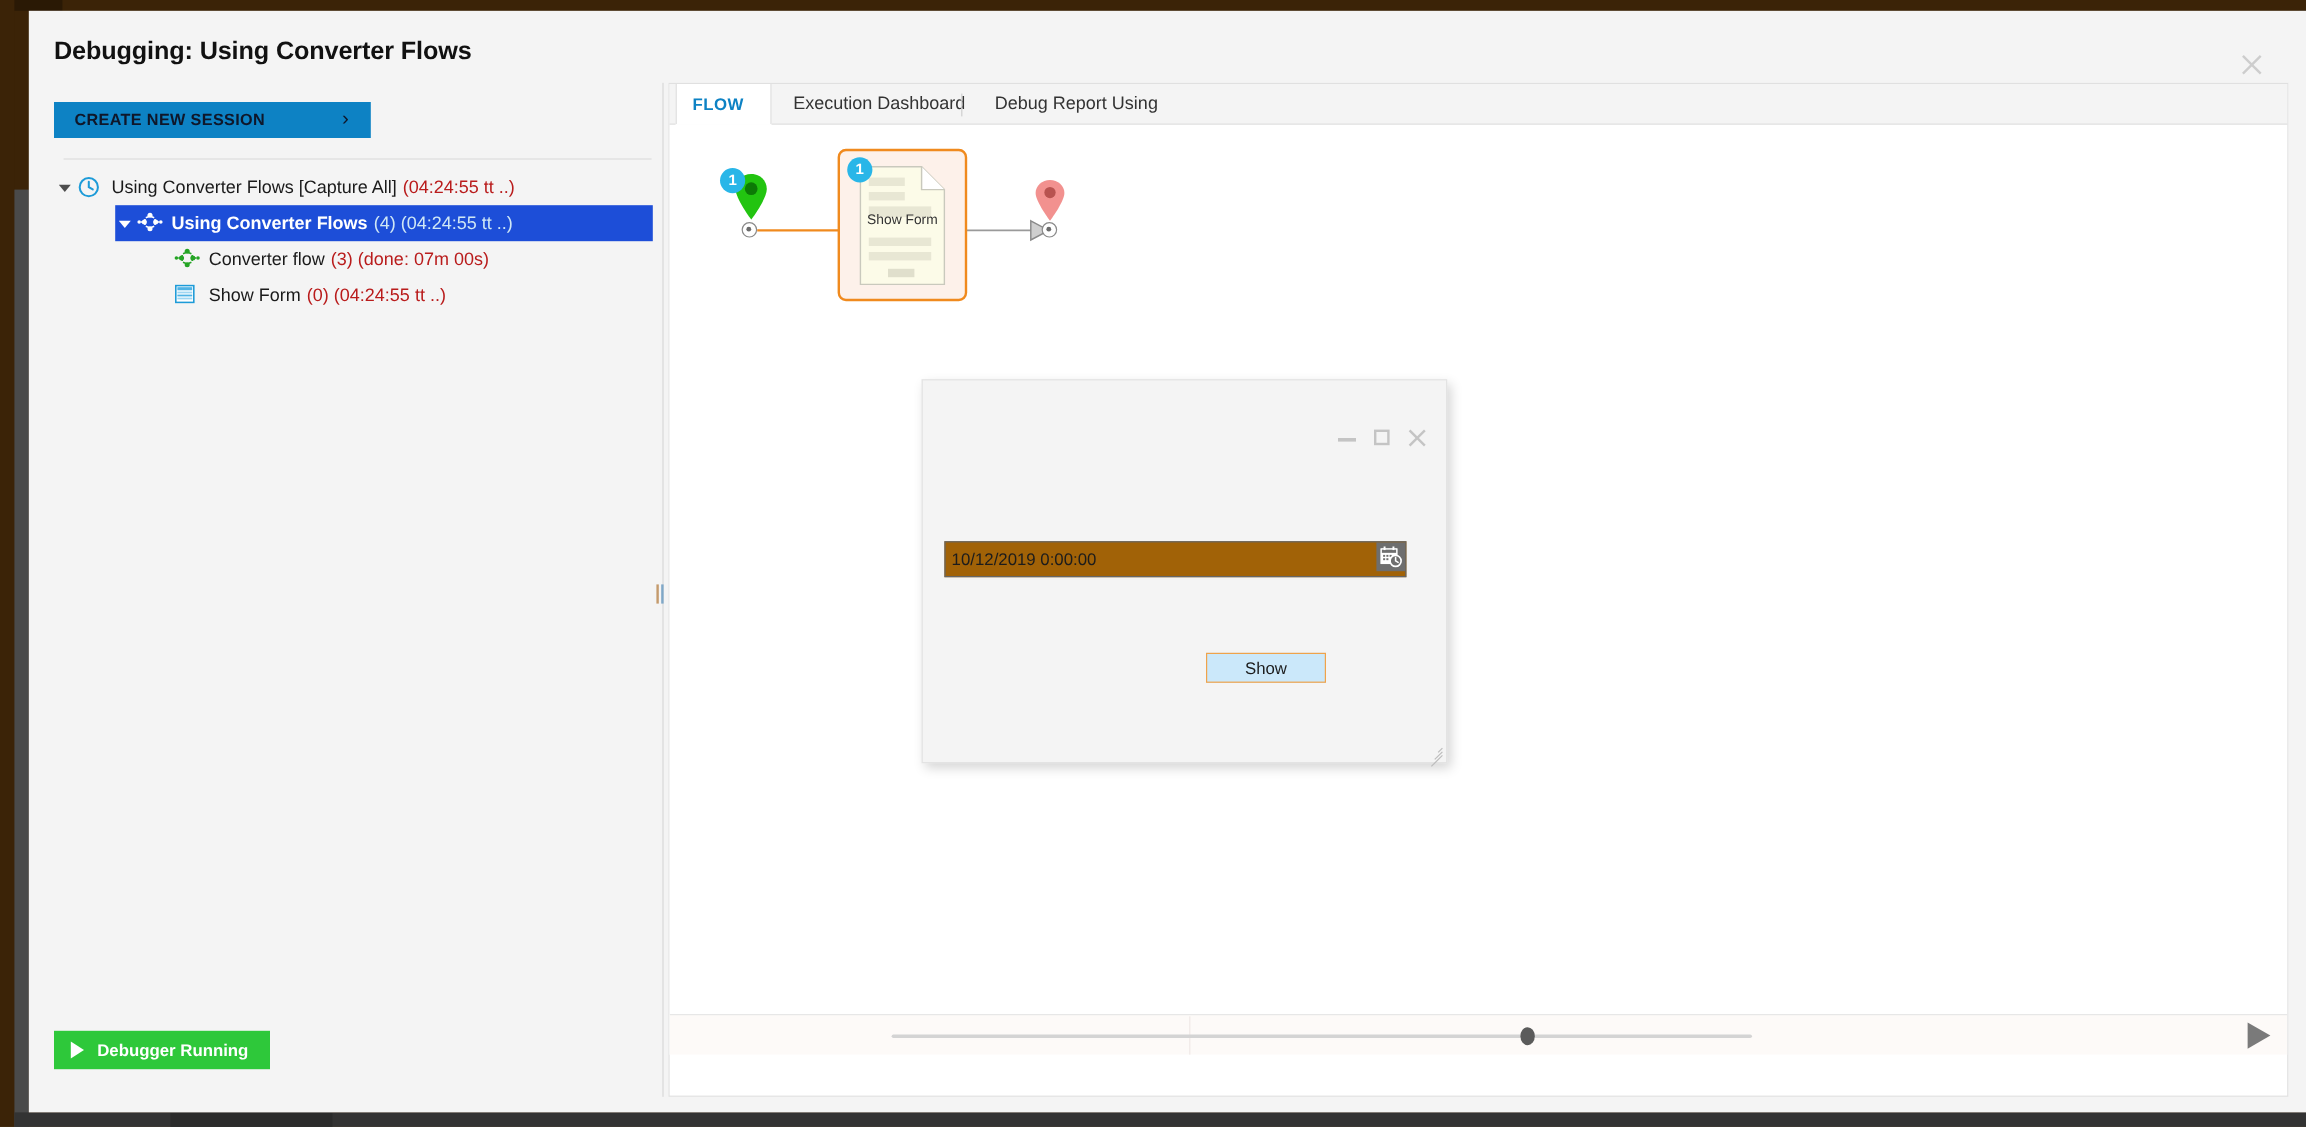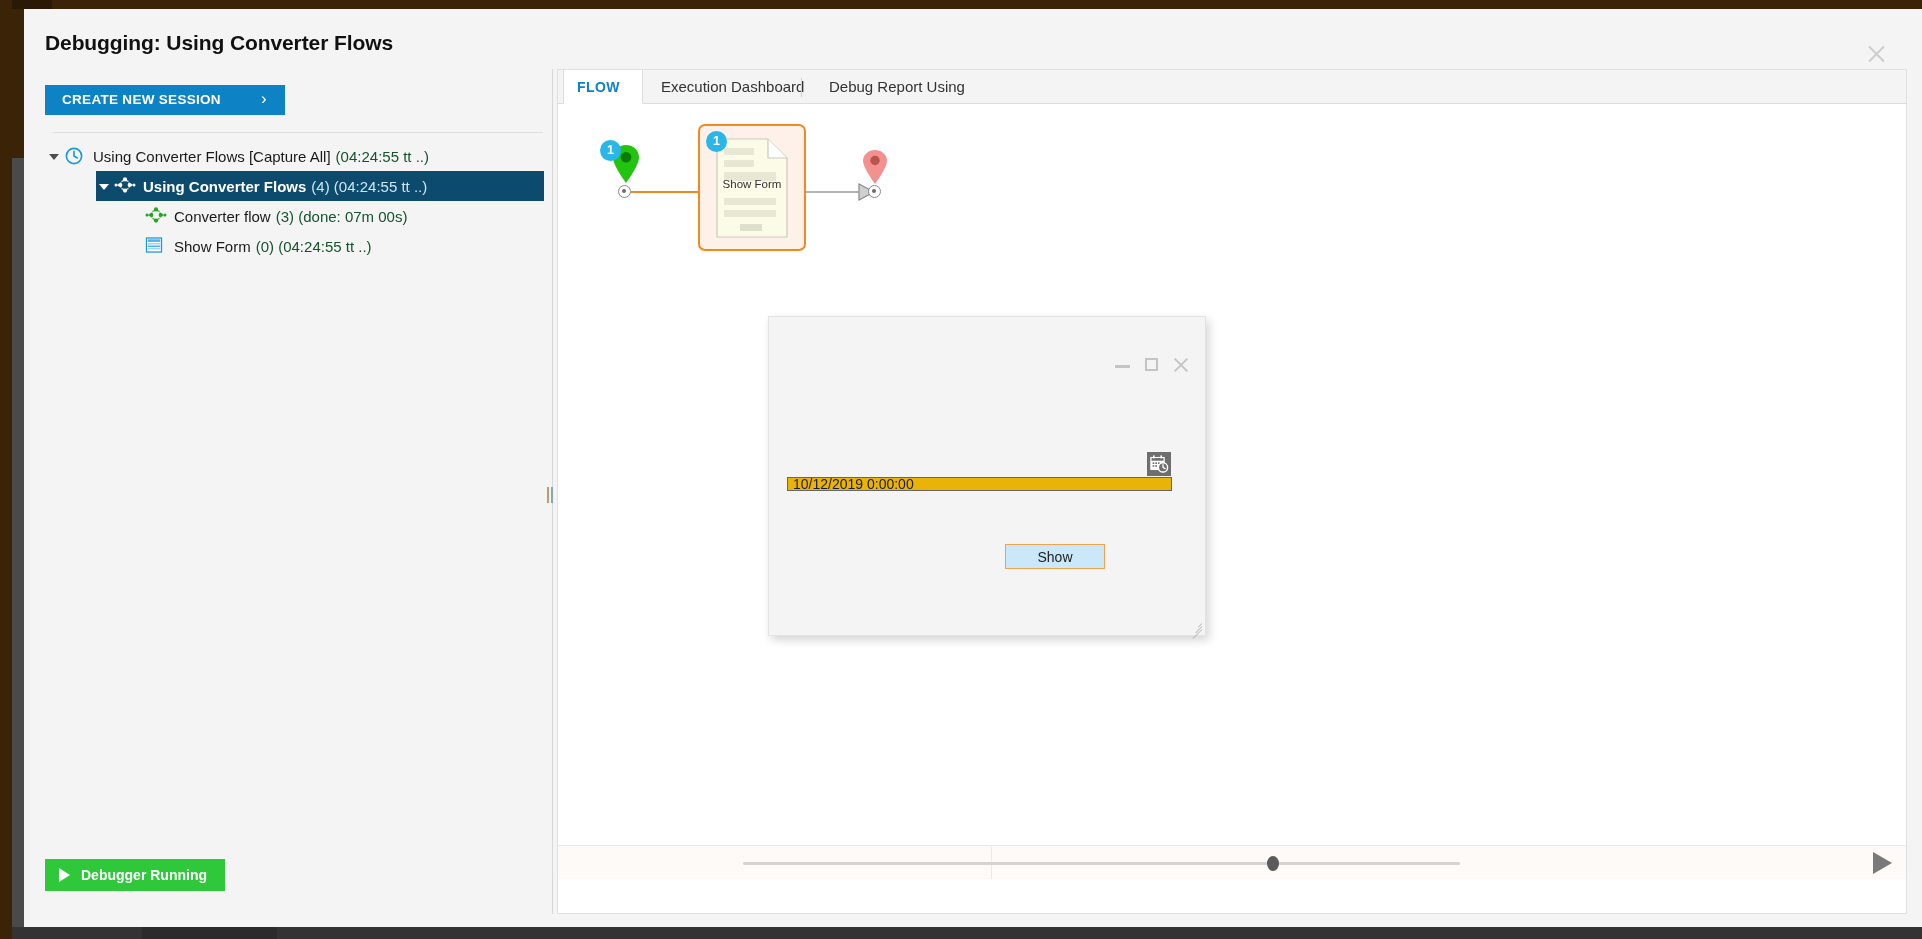--- a/index.html
+++ b/index.html
@@ -104,23 +104,23 @@
 
   
   #left-panel {
     position: absolute;
     left: 0; top: 60px;
     width: 520px; height: 858px;
   }
   #create-session-btn {
     position: absolute;
     left: 21px; top: 16px;
-    width: 240px; height: 30px;
+    width: 264px; height: 30px;
     background: #0d82c4;
-    color: #ffffff;
+    color: #0f172a;
     border: none;
     font-family: "Liberation Sans", sans-serif;
     font-size: 13.5px;
     font-weight: bold;
     letter-spacing: 0.3px;
     cursor: pointer;
     padding: 0;
     text-align: left;
   }
   #create-session-label {
@@ -150,21 +150,21 @@
     position: relative;
     height: 30px;
     display: flex;
     align-items: center;
     font-size: 15px;
     color: #1a1a1a;
     white-space: nowrap;
     cursor: pointer;
   }
   .tree-row.selected {
-    background: #0c4a6e;
+    background: #1d4ed8;
     color: #ffffff;
   }
   .tree-row.level-0 { padding-left: 22px; }
   .tree-row.level-1 { padding-left: 46px; }
   .tree-row.level-2 { padding-left: 71px; margin-left: 32px; }
   .tree-row.selected.level-1 {
     margin-left: 72px;
     padding-left: 0;
     width: 448px;
   }
@@ -185,21 +185,21 @@
   .tree-row.selected .caret::after { border-top-color: #ffffff; }
   .caret.empty::after { display: none; }
   .tree-icon {
     width: 22px; height: 20px;
     flex: 0 0 22px;
     margin-right: 7px;
     position: relative;
   }
   .tree-label { font-weight: normal; }
   .tree-row.selected .tree-label { font-weight: bold; }
-  .tree-meta { color: #14532d; margin-left: 5px; }
+  .tree-meta { color: #b91c1c; margin-left: 5px; }
   .tree-row.selected .tree-meta { color: #cfe7f5; }
 
   
   #right-panel {
     position: absolute;
     left: 533px; top: 60px;
     width: 1350px; height: 845px;
     background: #ffffff;
     border: 1px solid #e0e0e0;
     box-sizing: border-box;
@@ -449,30 +449,29 @@
   #win-close::after  { transform: rotate(-45deg); }
 
   #datetime-field-wrap {
     position: absolute;
     left: 18px; top: 134px;
     width: 385px; height: 26px;
   }
   #datetime-input {
     position: absolute;
     left: 0; top: 0;
-    width: 385px; height: 14px;
+    width: 385px; height: 30px;
     box-sizing: border-box;
     border: 1px solid #666666;
-    background: #eab308;
+    background: #a16207;
     font-family: "Liberation Sans", sans-serif;
     font-size: 14px;
     color: #1c1c1c;
     padding: 0 28px 0 5px;
     outline: none;
-    margin-top: 26px;
   }
   #datetime-picker-btn {
     position: absolute;
     right: 1px; top: 1px;
     width: 24px; height: 24px;
     background: #6e6e6e;
     cursor: pointer;
   }
 
   #done-button {

